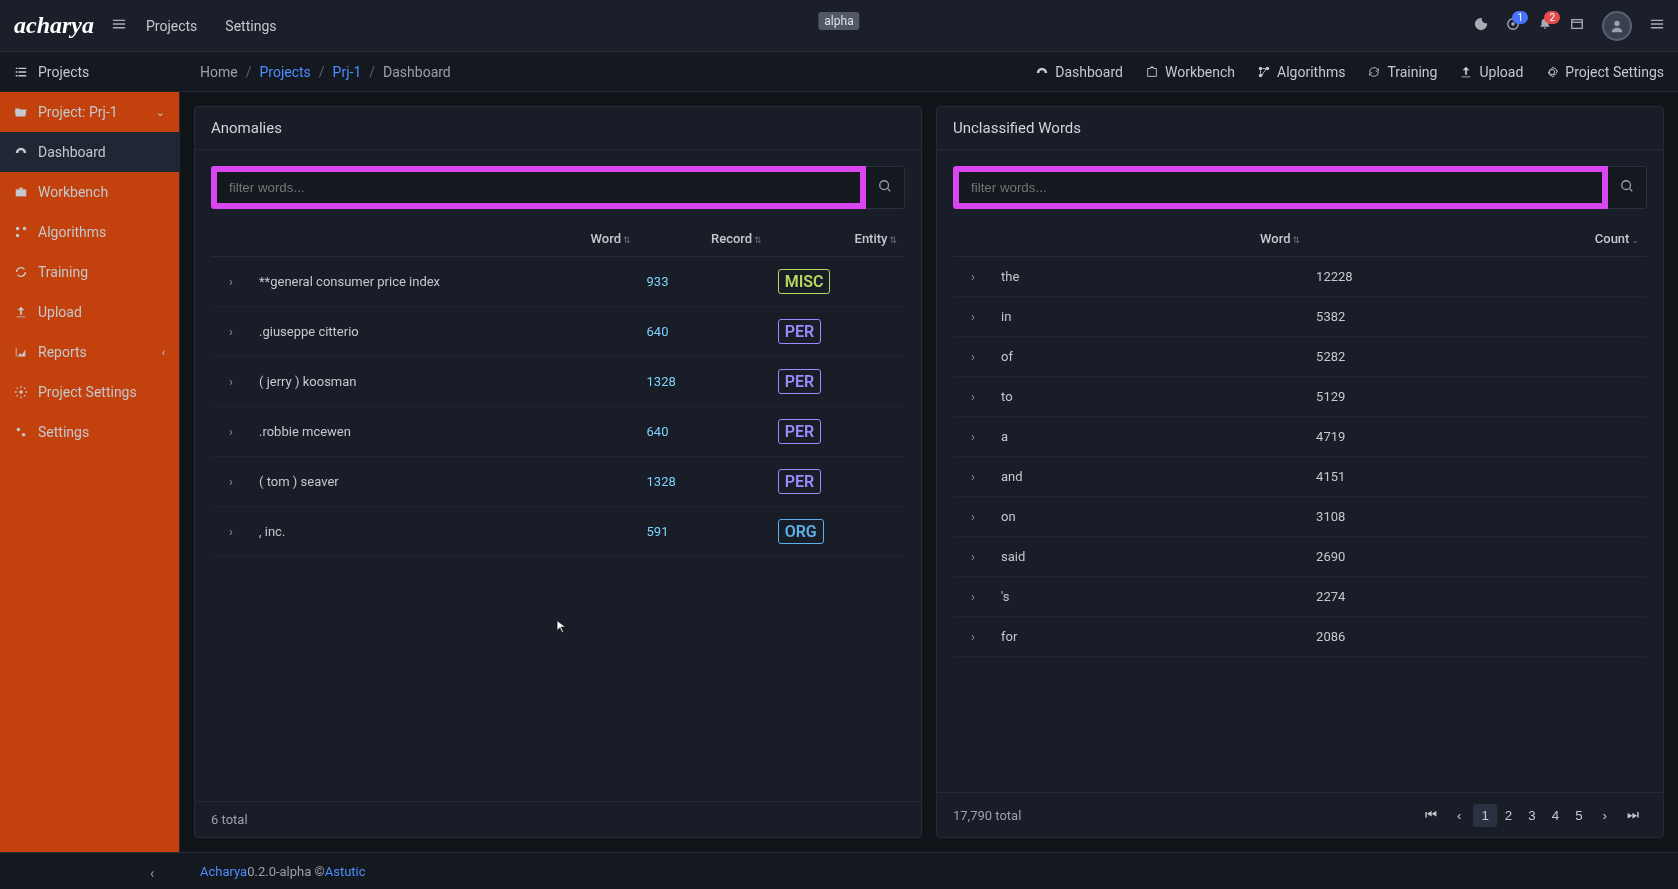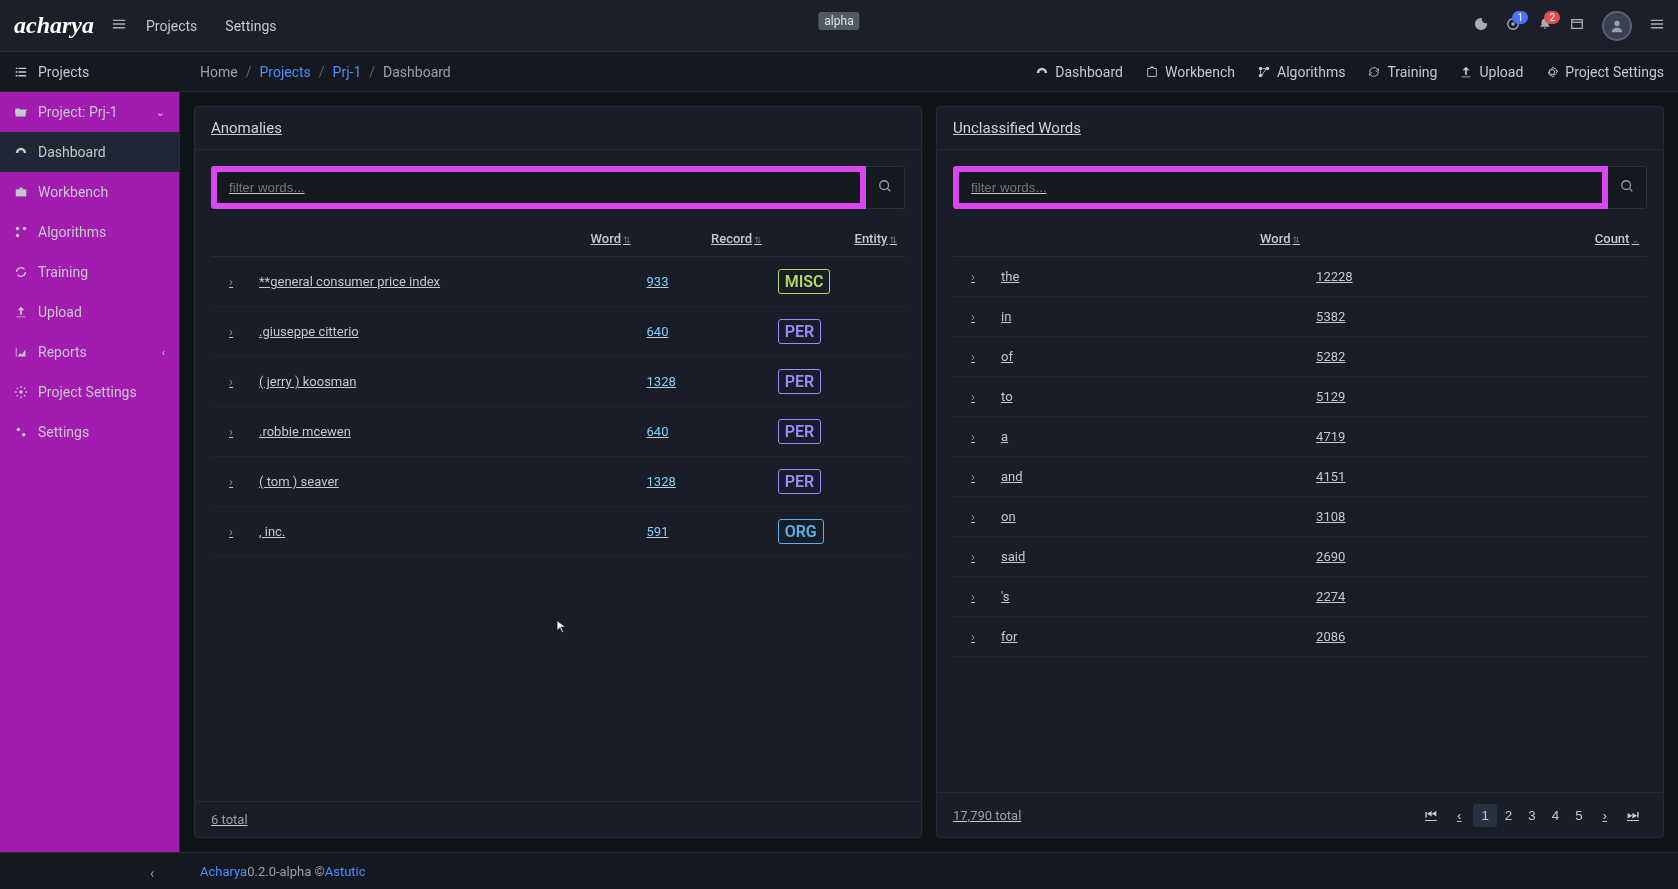--- a/index.html
+++ b/index.html
@@ -39,28 +39,28 @@
   align-items: center;
   padding: 0 14px 0 200px;
 }
 .secondbar .crumbs { display:flex; align-items:flex-start; gap:8px; color:#9aa0ac; }
 .secondbar .crumbs a { color: #4e8cff; text-decoration: none; cursor:pointer;}
 .secondbar .crumbs .sep { color: #5a6070;}
 .secondbar .sec-right { margin-left:auto; display:flex; gap:22px;}
 .secondbar .sec-right a{ color:#c5c8ce; text-decoration:none; display:flex; gap:6px; align-items:center; cursor:pointer;}
 
 .layout { display:flex; height: calc(100% - 52px - 40px - 37px); }
-.sidebar { width: 180px; background: #a21caf; border-right:1px solid #252a33; }
+.sidebar { width: 180px; background: #c2410c; border-right:1px solid #252a33; }
 .sidebar-label { height:40px; display:flex; align-items:center; padding:0 14px; gap:10px; color:#c5c8ce; border-bottom:1px solid #1e232c; position:absolute; top:52px; width:180px; background:#14181f;}
 .sidebar .item { height:40px; display:flex; align-items:center; padding:0 14px; gap:10px; color:#c5c8ce; cursor:pointer;}
 .sidebar .item.active { background: #1e2733; }
 .sidebar .item .chev { margin-left:auto; font-size:11px;}
 .sidebar .item svg{flex-shrink:0;}
 
-.main { flex:1; padding: 14px; display:flex; gap:14px; overflow:hidden;text-decoration:underline;}
+.main { flex:1; padding: 14px; display:flex; gap:14px; overflow:hidden;}
 .card { flex:1; background: #181d27; border:1px solid #252b36; border-radius:4px; display:flex; flex-direction:column; overflow:hidden;}
 .card-header { padding: 12px 16px; border-bottom:1px solid #252b36; font-size:15px; color:#d0d3d9;}
 .card-body { padding: 16px; flex:1; display:flex; flex-direction:column; overflow:hidden;}
 .searchrow { display:flex; margin-bottom: 12px;}
 .searchrow input { flex:1; background:#14181f; border:6px solid #d946ef; color:#c5c8ce; padding:8px 12px; border-radius:3px 0 0 3px; outline:none;}
 .searchrow button{ background:#14181f; border:1px solid #2a303c; border-left:none; color:#9aa0ac; padding:0 12px; border-radius:0 3px 3px 0; cursor:pointer;}
 
 table { width:100%; border-collapse:collapse;}
 th { text-align:right; padding:10px 8px; color:#c5c8ce; font-weight:500; font-size:13px; border-bottom:1px solid #252b36;}
 th .sort{ font-size:9px; color:#6a7080; margin-left:2px;}

